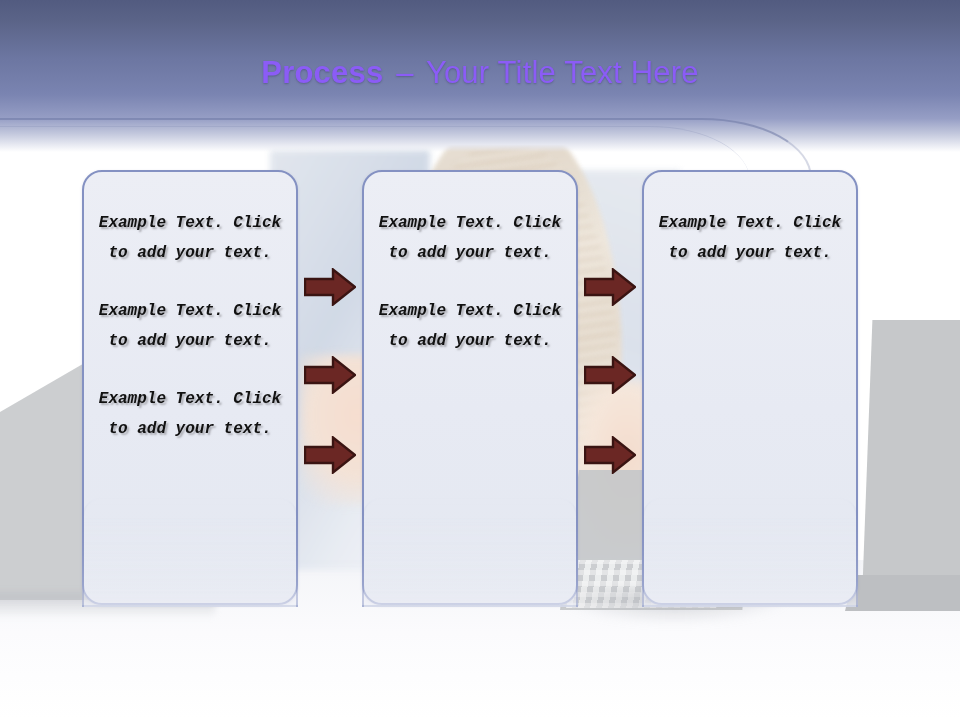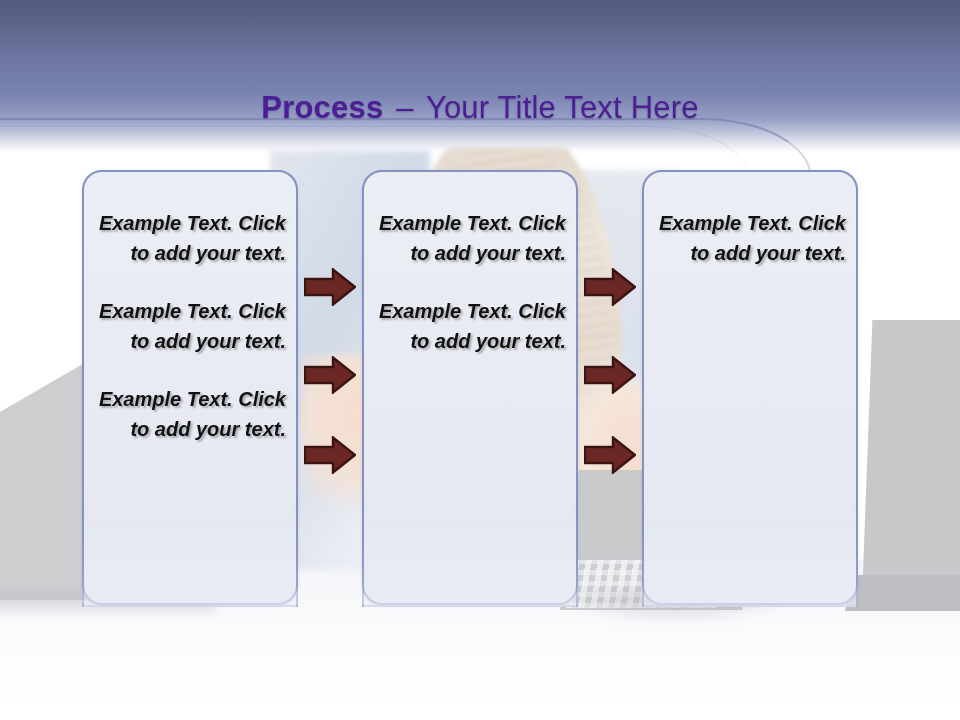--- a/index.html
+++ b/index.html
@@ -207,27 +207,26 @@
     border-top-right-radius: 100px 55px;
     pointer-events: none;
   }
 
   .slide-title {
     position: absolute;
     left: 0;
     right: 0;
     top: 54px;
     text-align: center;
-    color: #4c1d95;
+    color: #8b5cf6;
     font-size: 31px;
     line-height: 38px;
     letter-spacing: .2px;
     white-space: nowrap;
     text-shadow: 0 1px 2px rgba(40,46,75,.35);
-    margin-top: 35px;
   }
   .slide-title .t-bold { font-weight: bold; }
   .slide-title .t-sep  { font-weight: normal; padding: 0 4px; }
   .slide-title .t-rest { font-weight: normal; }
 
   
   .box {
     position: absolute;
     top: 170px;
     width: 216px;
@@ -247,25 +246,26 @@
     left: 10px;
     right: 10px;
     top: 36px;
     display: flex;
     flex-direction: column;
     gap: 28px;
   }
   .box-text {
     font-style: italic;
     font-weight: 600;
-    font-size: 20px;
+    font-size: 16px;
     line-height: 30px;
     color: #111111;
-    text-align: right;
+    text-align: center;
     text-shadow: 2px 2px 2px rgba(120,120,125,.55);
+    font-family: Liberation Mono, monospace;
   }
 
   
   .arrow {
     position: absolute;
     width: 52px;
     height: 38px;
   }
   .arrow .arrow-shape {
     display: block;

